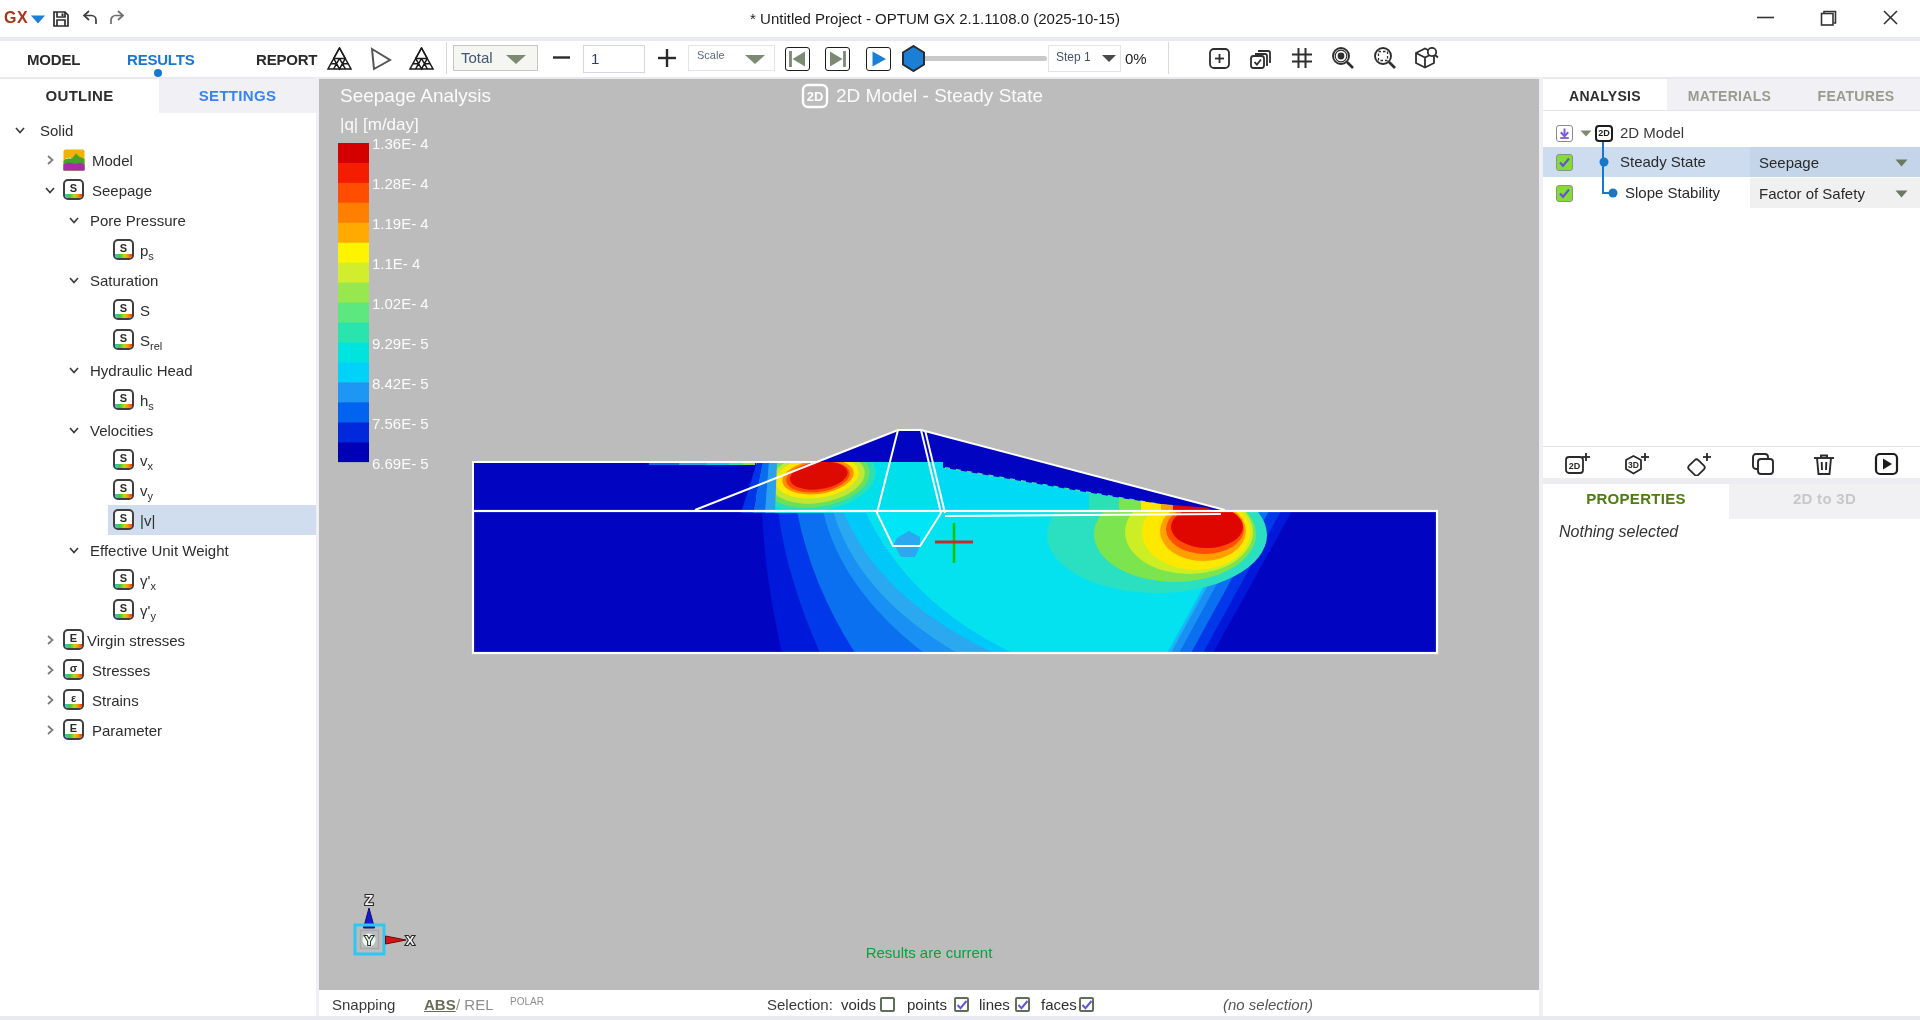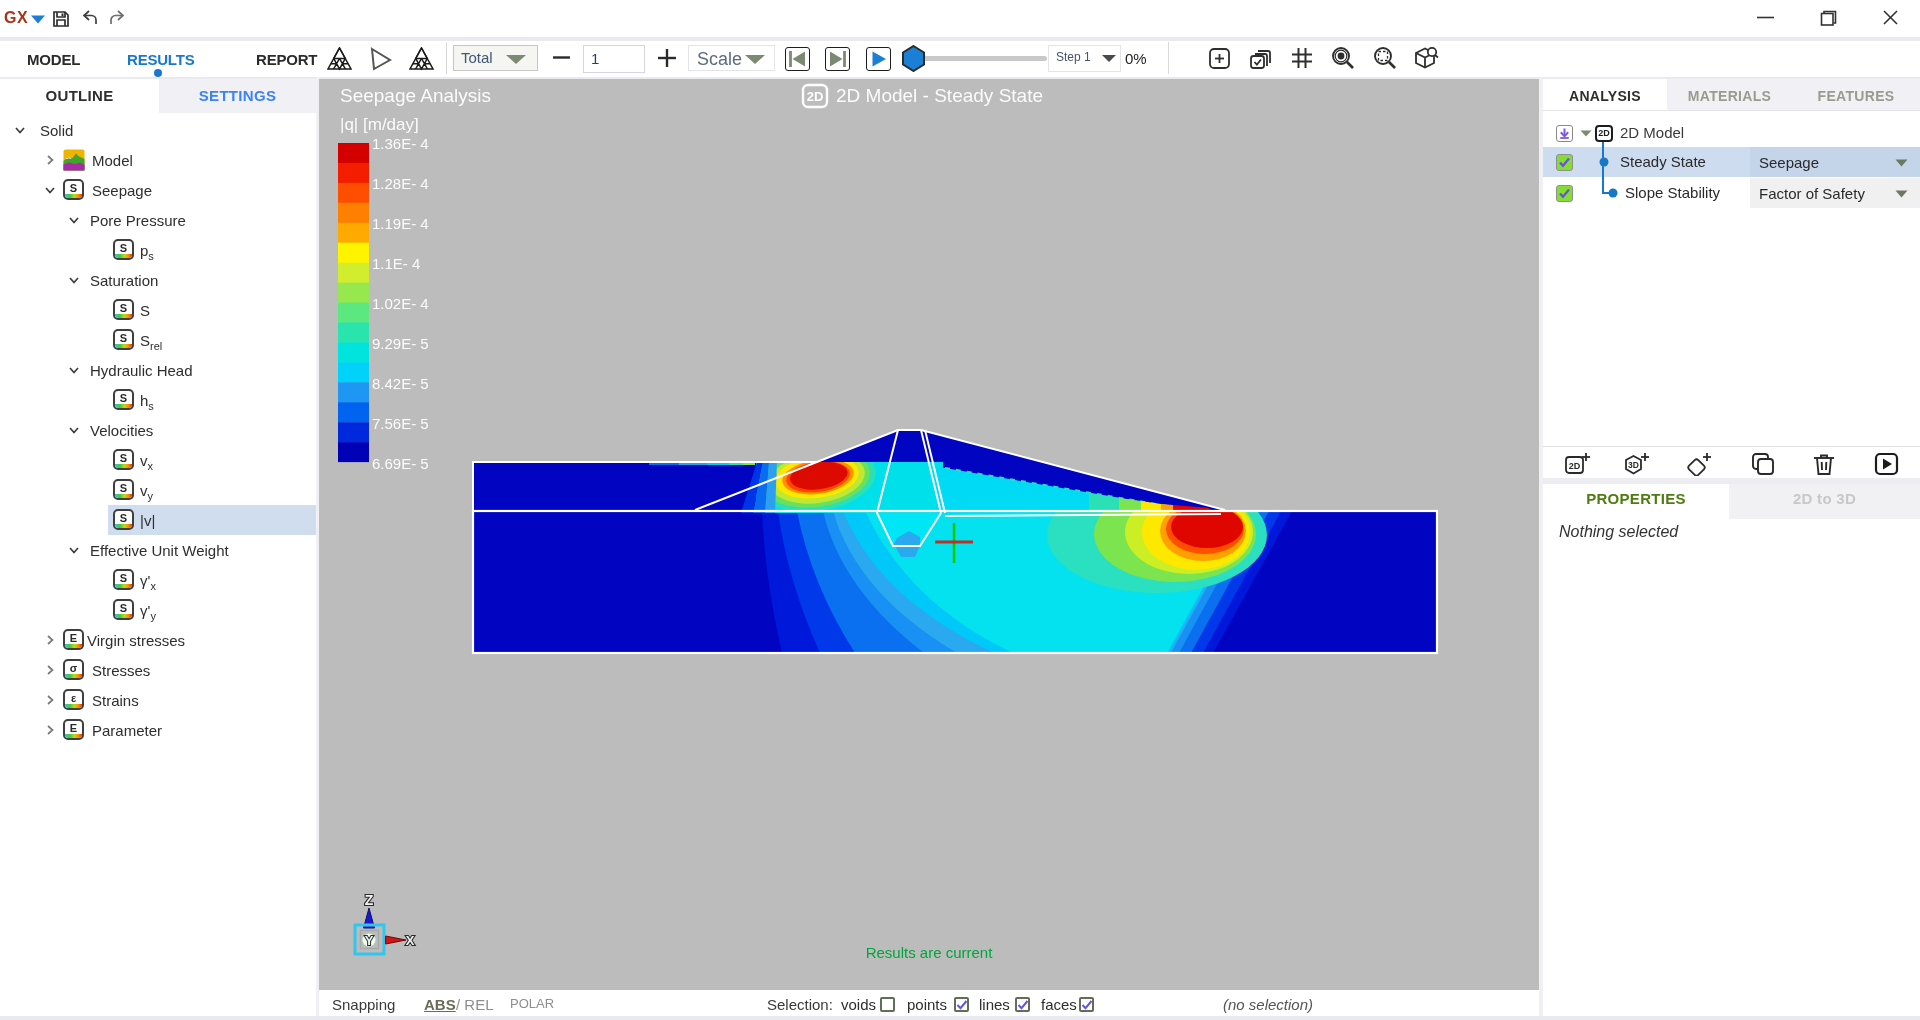--- a/index.html
+++ b/index.html
@@ -24,20 +24,21 @@
       <path d="M6 17 v-6 h8 v6"></path>
 </svg>
 <svg class="abs" style="left:82px;top:10px;" width="16" height="16" viewBox="0 0 16 16" fill="none" stroke="#3e3e3e" stroke-width="1.7">
   <path d="M2.5 5.5 H9.5 a4.5 4.5 0 0 1 4.5 4.5 V14"></path>
       <path d="M7 1 L2 5.5 L7 10"></path>
 </svg>
 <svg class="abs" style="left:109px;top:10px;" width="16" height="16" viewBox="0 0 16 16" fill="none" stroke="#6e6e6e" stroke-width="1.7">
   <path d="M13.5 5.5 H6.5 a4.5 4.5 0 0 0 -4.5 4.5 V14"></path>
       <path d="M9 1 L14 5.5 L9 10"></path>
 </svg>
+<div class="abs" style="left:0;top:10px;width:1870px;text-align:center;font-size:15px;color:#1c1c1c;">* Untitled Project - OPTUM GX 2.1.1108.0 (2025-10-15)</div>
 <svg class="abs" style="left:1756px;top:16px;" width="20" height="4">
       <line x1="1" y1="1.5" x2="18" y2="1.5" stroke="#333" stroke-width="1.6"></line>
     </svg>
 <svg class="abs" style="left:1819px;top:9px;" width="20" height="18" fill="none" stroke="#333" stroke-width="1.6">
   <path d="M5 4.5 V2.5 H16.5 V14 H14.5"></path>
       <rect x="2.5" y="4.5" width="11.5" height="11.5"></rect>
 </svg>
 <svg class="abs" style="left:1882px;top:9px;" width="18" height="18" stroke="#333" stroke-width="1.6">
   <line x1="2" y1="2" x2="15" y2="15"></line>
       <line x1="15" y1="2" x2="2" y2="15"></line>
@@ -72,21 +73,21 @@
 <svg class="abs" style="left:553px;top:56px;" width="18" height="4">
       <line x1="0" y1="1.5" x2="17" y2="1.5" stroke="#2a2a2a" stroke-width="2.4"></line>
     </svg>
 <div class="abs" style="left:583px;top:45px;width:62px;height:28px;background:#fff;border:1px solid #d5d5e8;"></div>
 <div class="abs" style="left:591px;top:50px;font-size:15px;color:#2a3f63;">1</div>
 <svg class="abs" style="left:657px;top:48px;" width="20" height="20">
       <line x1="1" y1="10" x2="19" y2="10" stroke="#2a2a2a" stroke-width="2.4"></line>
       <line x1="10" y1="1" x2="10" y2="19" stroke="#2a2a2a" stroke-width="2.4"></line>
     </svg>
 <div class="abs" style="left:688px;top:45px;width:87px;height:26px;background:#fff;border:1px solid #e3e3ea;"></div>
-<div class="abs" style="left:697px;top:49px;font-size:18px;color:#5c6b7d;">Scale</div>
+<div class="abs" style="left:697px;top:49px;font-size:11px;color:#5c6b7d;">Scale</div>
 <svg class="abs" style="left:744px;top:54px;" width="22" height="11">
       <polygon points="1,1 21,1 11,10" fill="#7d8a73"></polygon>
     </svg>
 
 <div class="abs" style="left:785px;top:47px;width:25px;height:24px;border:1.5px solid #1e1e1e;border-radius:3px;background:#fff;"></div>
 <svg class="abs" style="left:788px;top:50px;" width="19" height="18">
       <line x1="2.5" y1="1" x2="2.5" y2="17" stroke="#7d8a73" stroke-width="2.8"></line>
       <polygon points="17,1.5 17,16.5 4.5,9" fill="#7d8a73"></polygon>
     </svg>
 <div class="abs" style="left:825px;top:47px;width:25px;height:24px;border:1.5px solid #1e1e1e;border-radius:3px;background:#fff;"></div>
@@ -494,21 +495,21 @@
 <div class="abs" style="left:1729px;top:490px;width:191px;text-align:center;font-size:15px;font-weight:bold;color:#c8c8c8;letter-spacing:0.3px;">2D to 3D</div>
 <div class="abs" style="left:1559px;top:523px;font-size:16px;font-style:italic;color:#333;">Nothing selected</div>
 </div>
 
 <div class="abs" style="left:319px;top:990px;width:1220px;height:26px;background:#fff;"></div>
 <div class="abs" style="left:0;top:1016px;width:1920px;height:4px;background:#e9e9f2;"></div>
 <div id="sbar">
 <div class="abs" style="left:332px;top:996px;font-size:15px;color:#3a3a3a;">Snapping</div>
 <div class="abs" style="left:424px;top:996px;font-size:15px;font-weight:bold;color:#6b6b5a;text-decoration:underline;">ABS</div>
 <div class="abs" style="left:456px;top:996px;font-size:15px;color:#8e8e8e;">/ REL</div>
-<div class="abs" style="left:510px;top:996px;font-size:13px;color:#8e8e8e;">POLAR</div>
+<div class="abs" style="left:510px;top:996px;font-size:10px;color:#8e8e8e;">POLAR</div>
 <div class="abs" style="left:767px;top:996px;font-size:15px;color:#3a3a3a;">Selection:</div>
 <div class="abs" style="left:841px;top:996px;font-size:15px;color:#2e2e2e;">voids</div>
 <div class="abs" style="left:880px;top:997px;width:15px;height:15px;border:2px solid #5f6e57;border-radius:2px;background:#fff;"></div>
 <div class="abs" style="left:907px;top:996px;font-size:15px;color:#2e2e2e;">points</div>
 <div class="abs" style="left:954px;top:997px;width:15px;height:15px;border:2px solid #5f6e57;border-radius:2px;background:#fff;"></div>
 <svg class="abs" style="left:956px;top:999px;" width="12" height="12" viewBox="0 0 12 12">
         <path d="M1.5 6 L4.5 9.2 L10.5 2" fill="none" stroke="#6653dd" stroke-width="2"></path>
       </svg>
 <div class="abs" style="left:979px;top:996px;font-size:15px;color:#2e2e2e;">lines</div>
 <div class="abs" style="left:1015px;top:997px;width:15px;height:15px;border:2px solid #5f6e57;border-radius:2px;background:#fff;"></div>

